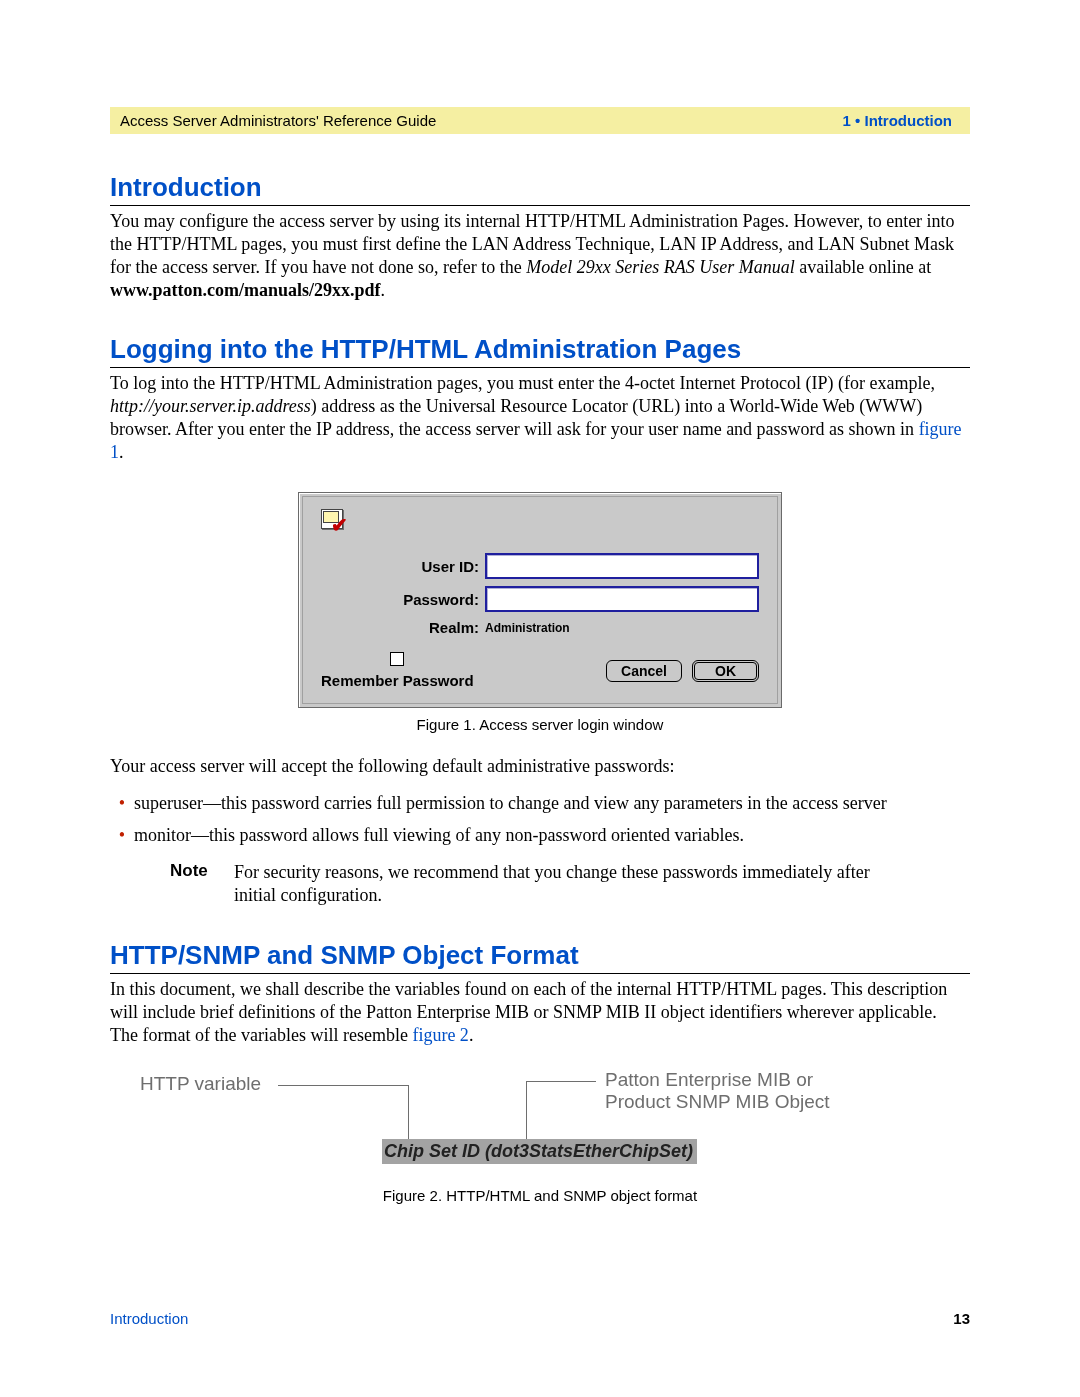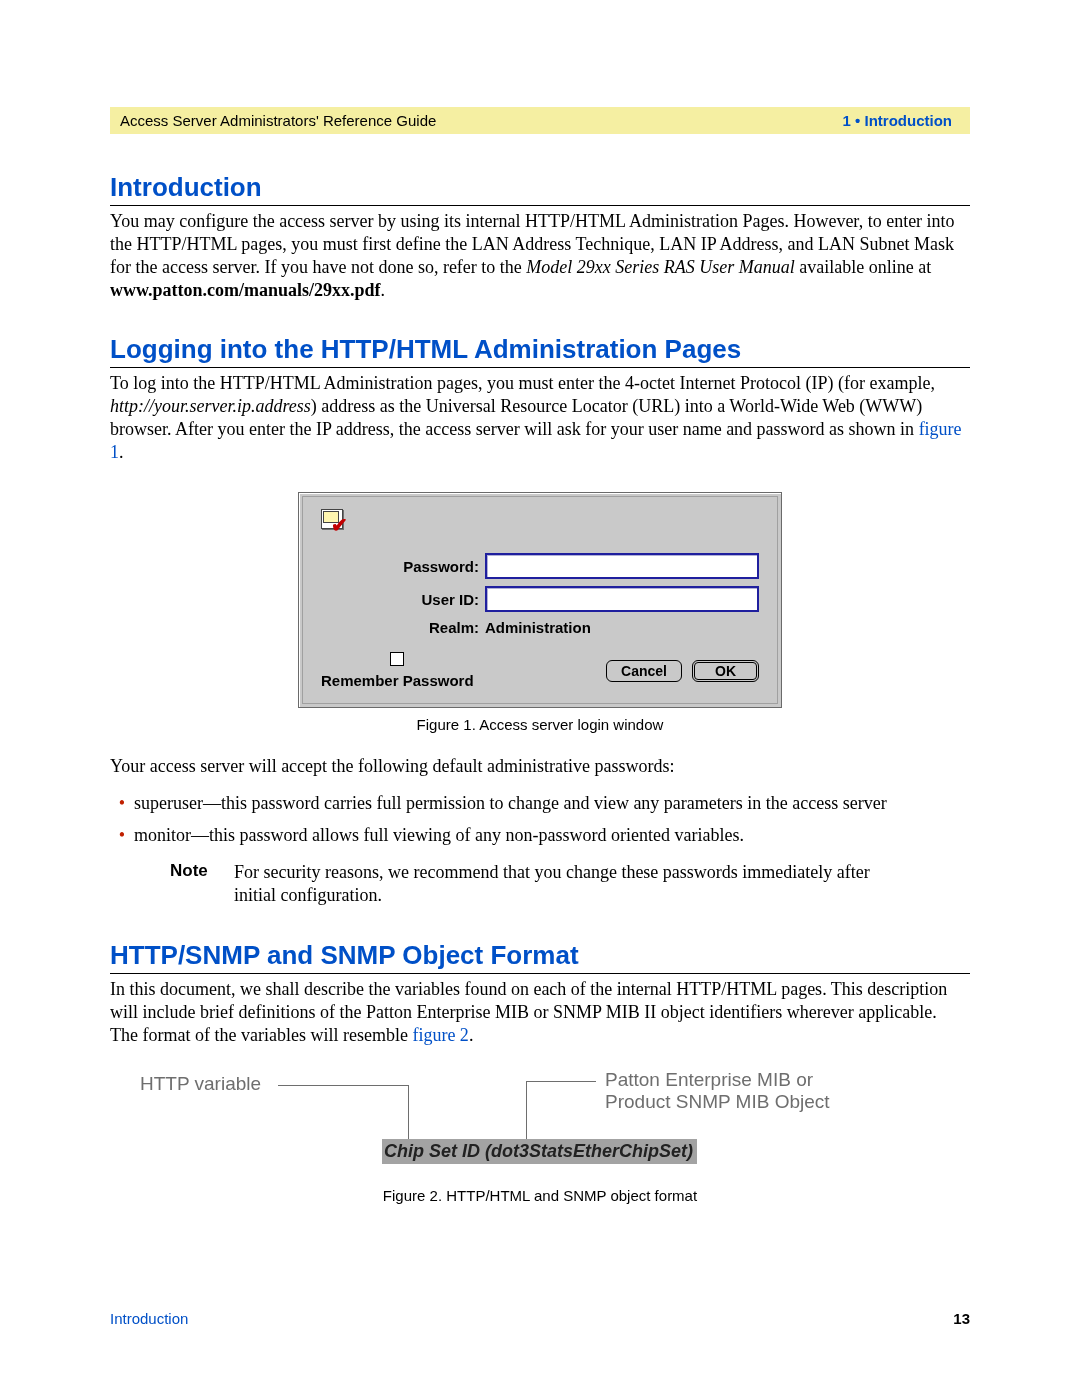--- a/index.html
+++ b/index.html
@@ -111,21 +111,21 @@
     padding-right: 6px;
   }
   .form-field {
     flex: 1;
     height: 22px;
     border: 2px solid #1f1f9e;
     background: #fff;
     box-shadow: inset 1px 1px #b0b0d8;
   }
   .form-static {
-    font-size: 15px;
+    font-size: 12px;
     font-weight: 700;
     padding-left: 0;
   }
   .form-bottom-row {
     display: flex;
     align-items: center;
     justify-content: space-between;
     margin-top: 16px;
   }
   .checkbox-wrap {
@@ -255,25 +255,25 @@
 
   <div class="login-wrap">
     <div class="login-window">
       <div class="login-inner">
         <div class="login-icon">
           <div class="sheet"></div>
           <div class="sheet2"></div>
           <div class="check">✔</div>
         </div>
         <div class="form-row">
+          <div class="form-label">User ID:</div>
+          <div class="form-field"></div>
+        </div>
+        <div class="form-row">
           <div class="form-label">Password:</div>
-          <div class="form-field"></div>
-        </div>
-        <div class="form-row">
-          <div class="form-label">User ID:</div>
           <div class="form-field"></div>
         </div>
         <div class="form-row">
           <div class="form-label">Realm:</div>
           <div class="form-static">Administration</div>
         </div>
         <div class="form-bottom-row">
           <div class="checkbox-wrap">
             <span class="cb"></span>
             <span>Remember Password</span>

